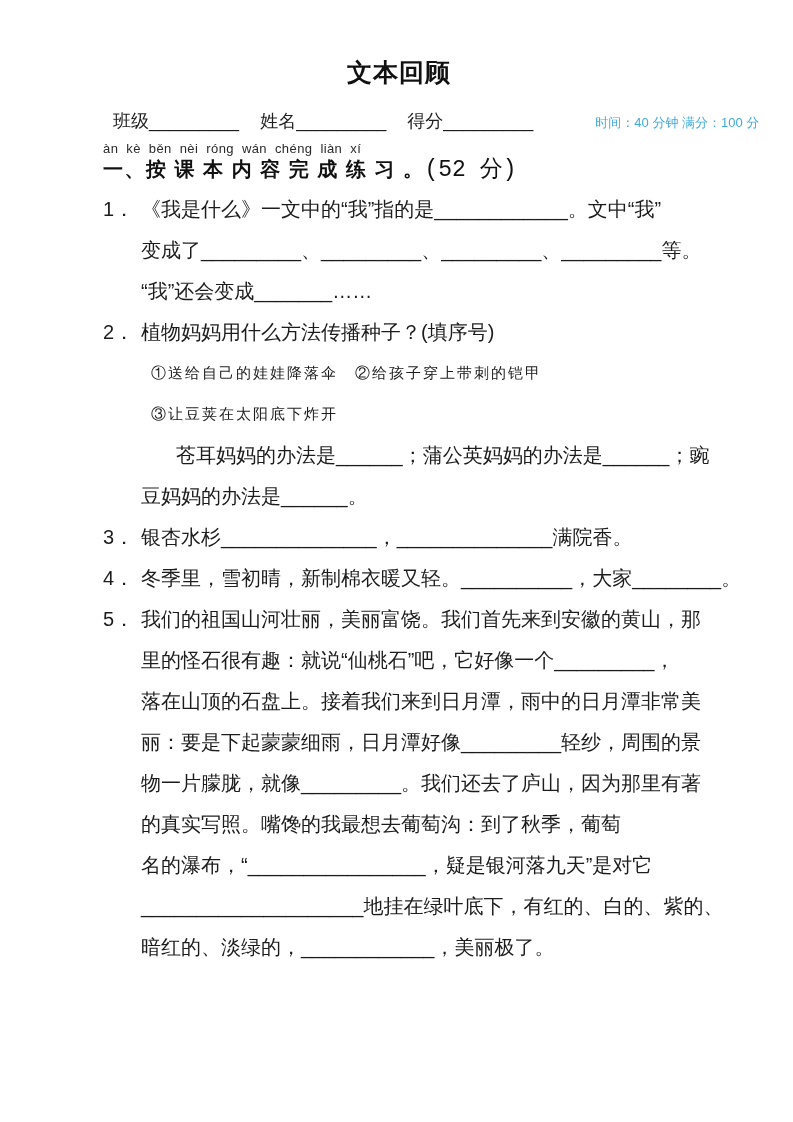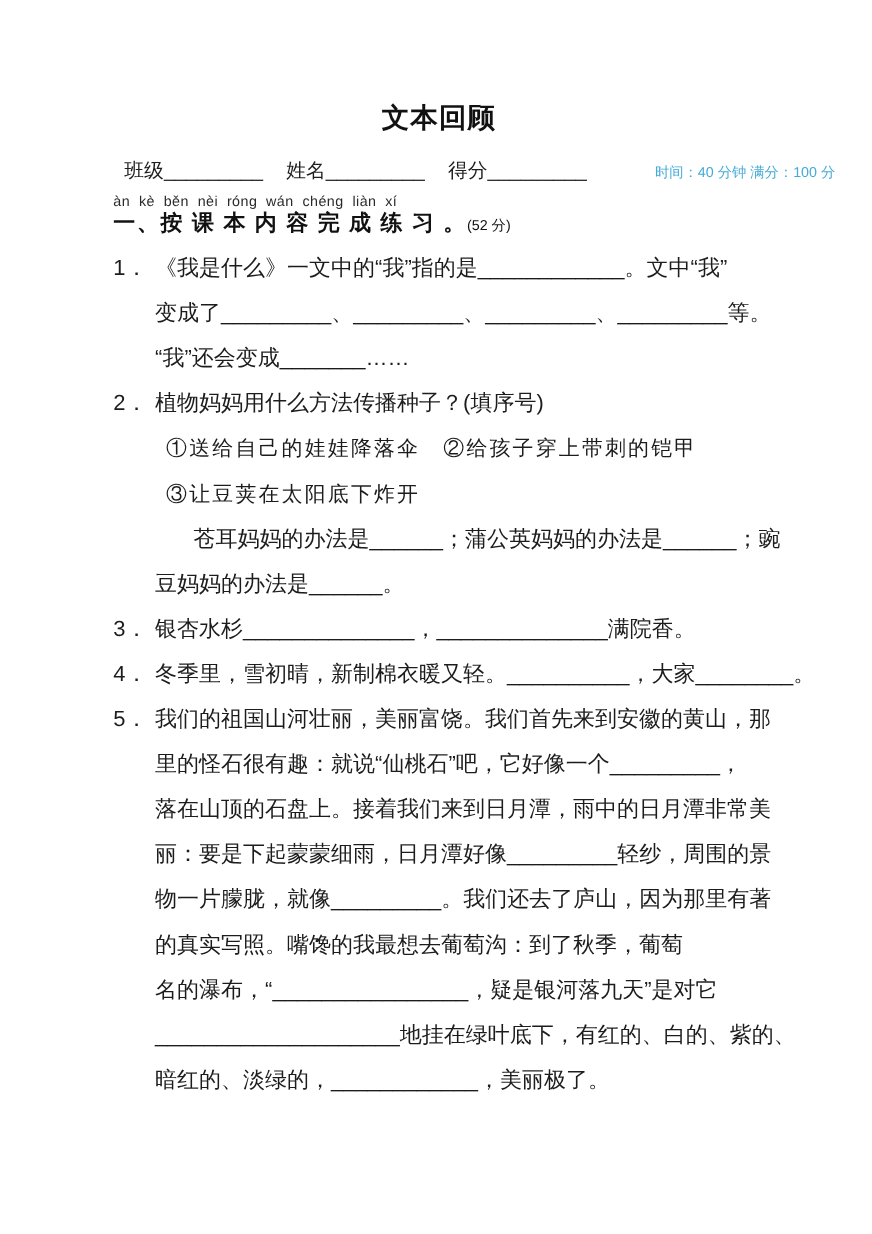--- a/index.html
+++ b/index.html
@@ -11,21 +11,21 @@
     width: 793px;
     height: 1122px;
     font-family: "Liberation Sans", sans-serif;
     color: #1e1e1e;
     overflow: hidden;
   }
   .page {
     box-sizing: border-box;
     width: 793px;
     height: 1122px;
-    padding: 90px 98px 0 103px;
+    padding: 56px 98px 0 103px;
   }
   .title {
     margin: 0 0 20px 0;
     text-align: center;
     font-size: 25px;
     font-weight: bold;
     letter-spacing: 1px;
     color: #111;
   }
   .header-row {
@@ -56,40 +56,40 @@
   .section-heading {
     font-size: 20px;
     font-weight: bold;
     line-height: 26px;
     white-space: nowrap;
     color: #111;
   }
   .heading-main { letter-spacing: 1.5px; }
   .heading-score {
     font-weight: normal;
-    font-family: Liberation Sans, sans-serif;
-    font-size: 13px;
+    font-family: Liberation Mono, monospace;
+    font-size: 23px;
   }
   .questions { margin-top: 6px; }
   .q-line {
     font-size: 20px;
     line-height: 41px;
     white-space: nowrap;
     padding-left: 38px;
     color: #1c1c1c;
   }
   .q-line.first { padding-left: 0; }
   .q-num {
     display: inline-block;
     width: 38px;
   }
   .q-line.kai {
     padding-left: 48px;
     font-family: "DejaVu Serif", serif;
-    font-size: 19px;
+    font-size: 15px;
     letter-spacing: 2px;
   }
   .q-line.indent2 { padding-left: 73px; }
 </style>
 </head>
 <body>
 
 <div class="page">
 
   <h1 class="title">文本回顾</h1>

